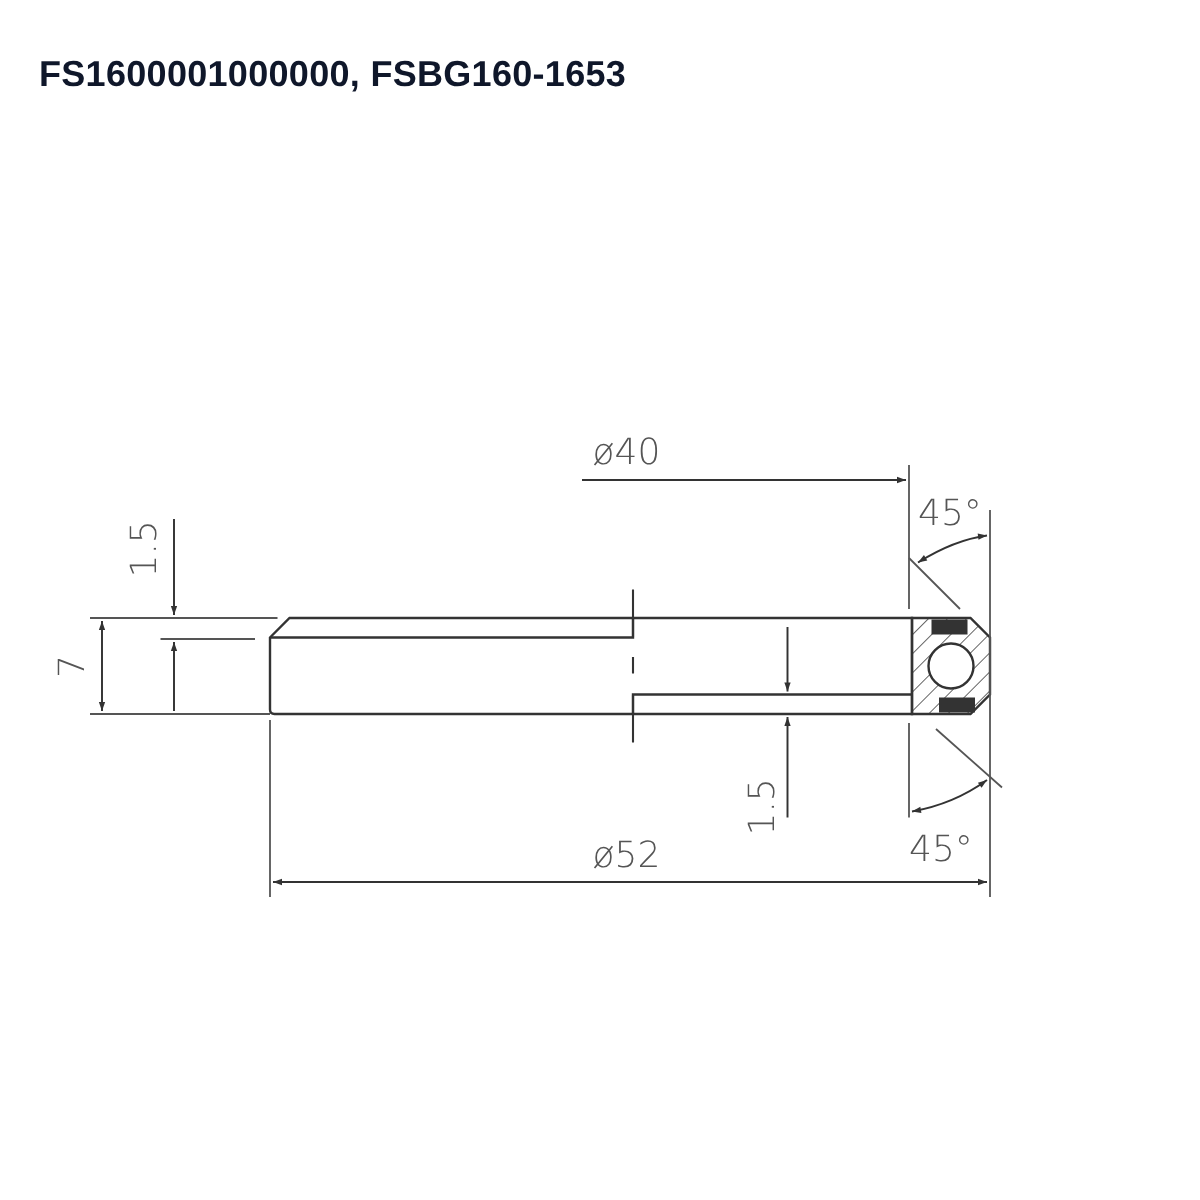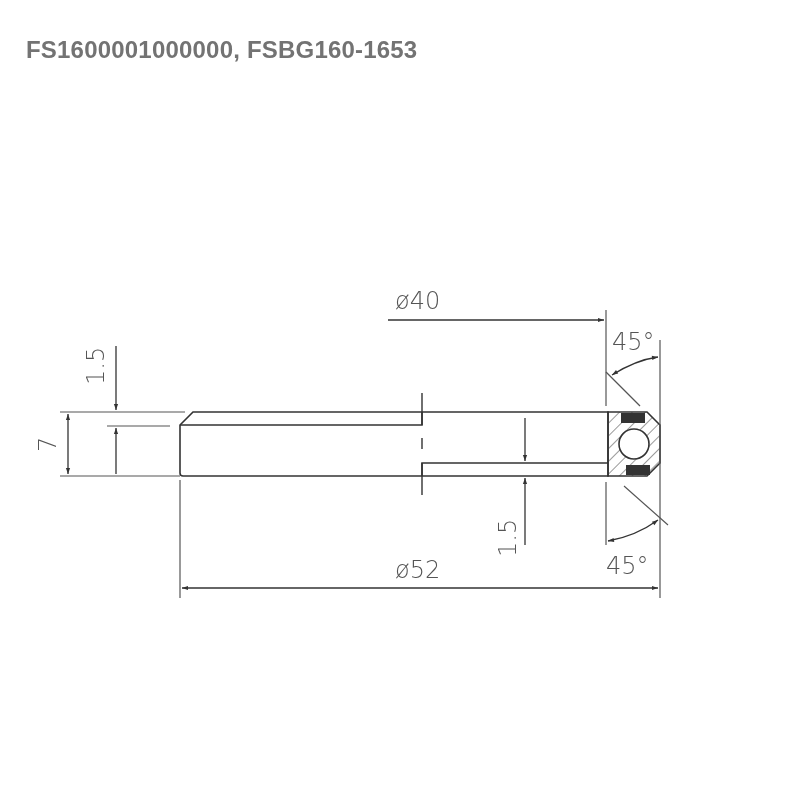--- a/index.html
+++ b/index.html
@@ -1,20 +1,20 @@
 <!DOCTYPE html>
 <html><head>
   <meta charset="utf-8">
   <style>
     html, body { margin: 0; padding: 0; background: #ffffff; }
     body { width: 800px; height: 800px; position: relative; overflow: hidden; }
     .title {
       position: absolute; left: 26px; top: 36px;
       font-family: "Liberation Sans", sans-serif;
-      font-weight: bold; font-size: 24px; color: #737373;
+      font-weight: bold; font-size: 24px; color: #0f172a;
       letter-spacing: 0.2px;
     }
     svg { position: absolute; left: 0; top: 0; }
     .dim { font-family: "DejaVu Sans", sans-serif; font-size: 24px; fill: #555555; font-weight: 300; }
   </style>
 </head>
 <body>
 
 <div class="title">FS1600001000000, FSBG160-1653</div>
 

